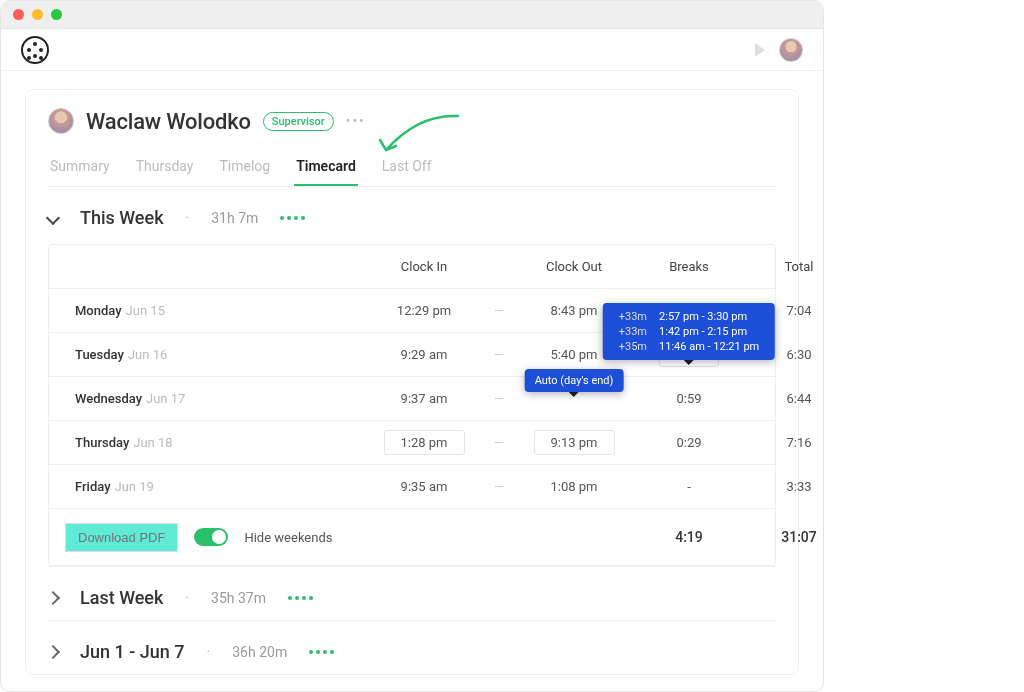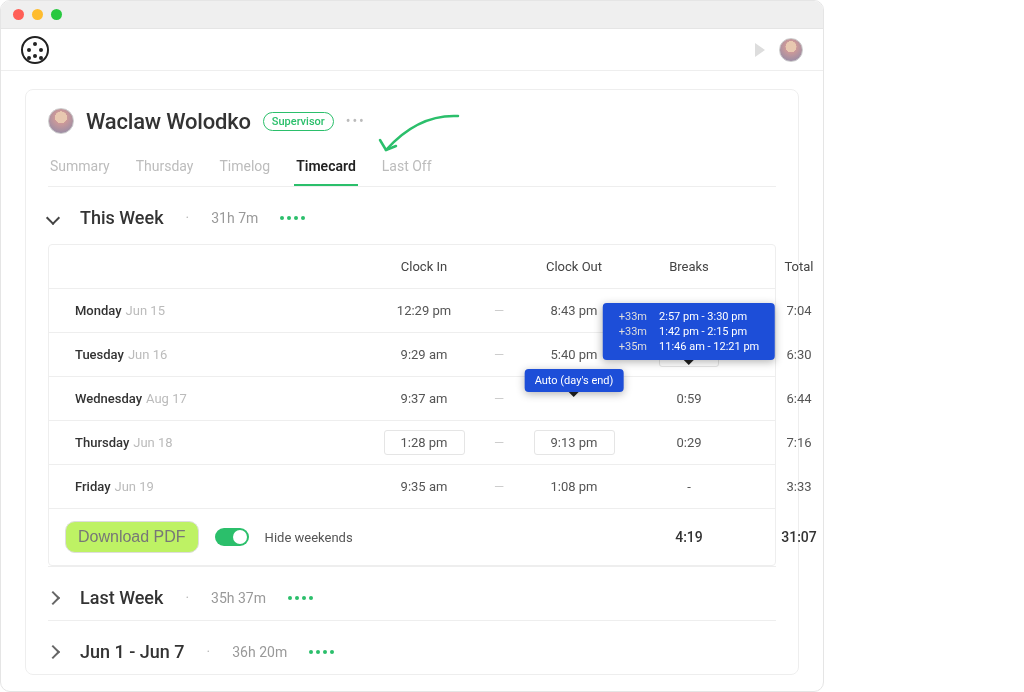--- a/index.html
+++ b/index.html
@@ -59,21 +59,21 @@
   .tt-breaks { top:-64px; left:50%; transform:translateX(-50%); text-align:left; }
   .tt-breaks table { border-collapse:collapse; }
   .tt-breaks td { padding: 1px 6px; font-size:11px; }
   .tt-breaks td:first-child { color:#ddd; }
   .tt-breaks::after { top:100%; left:50%; transform:translateX(-50%); border-top-color:#1b1b1b; }
   .tt-auto { top:-30px; left:50%; transform:translateX(-50%); }
   .tt-auto::after { top:100%; left:50%; transform:translateX(-50%); border-top-color:#1b1b1b; }
 
   .tfoot { display:grid; grid-template-columns: 320px 110px 40px 110px 120px 100px 1fr; align-items:center; height:56px; }
   .foot-left { display:flex; align-items:center; gap:16px; padding-left:16px; }
-  .btn-outline { border:1px solid #ddd; background:#bef264; padding:6px 12px; border-radius:10px; font-size:16px; color:#777; cursor:pointer; }
+  .btn-outline { border:1px solid #ddd; background:#5eead4; padding:6px 12px; border-radius:0; font-size:13px; color:#777; cursor:pointer; }
   .toggle { width:34px; height:18px; background:#2bbf6b; border-radius:10px; position:relative; cursor:pointer; }
   .toggle::after { content:""; position:absolute; width:14px; height:14px; background:#fff; border-radius:50%; top:2px; right:2px; }
   .toggle-label { font-size:13px; color:#555; }
   .tfoot .td { font-weight:500; color:#333; text-align:center; }
 
   
   .arrow-svg { position:absolute; top:-38px; left:310px; }
 
 </style>
 </head>
@@ -173,21 +173,21 @@
           <div class="td day"><span class="wd">Tuesday</span><span class="dt">Jun 16</span></div>
           <div class="td">9:29 am</div>
           <div class="td linedash">—</div>
           <div class="td">5:40 pm</div>
           <div class="td"><span class="box-cell">1:41</span></div>
           <div class="td">6:30</div>
           <div class="td"></div>
         </div>
 
         <div class="trow">
-          <div class="td day"><span class="wd">Wednesday</span><span class="dt">Aug 17</span></div>
+          <div class="td day"><span class="wd">Wednesday</span><span class="dt">Jun 17</span></div>
           <div class="td">9:37 am</div>
           <div class="td linedash">—</div>
           <div class="td" style="position:relative;">
             <div class="tooltip small tt-auto">Auto (day's end)</div>
           </div>
           <div class="td">0:59</div>
           <div class="td">6:44</div>
           <div class="td"></div>
         </div>
 

